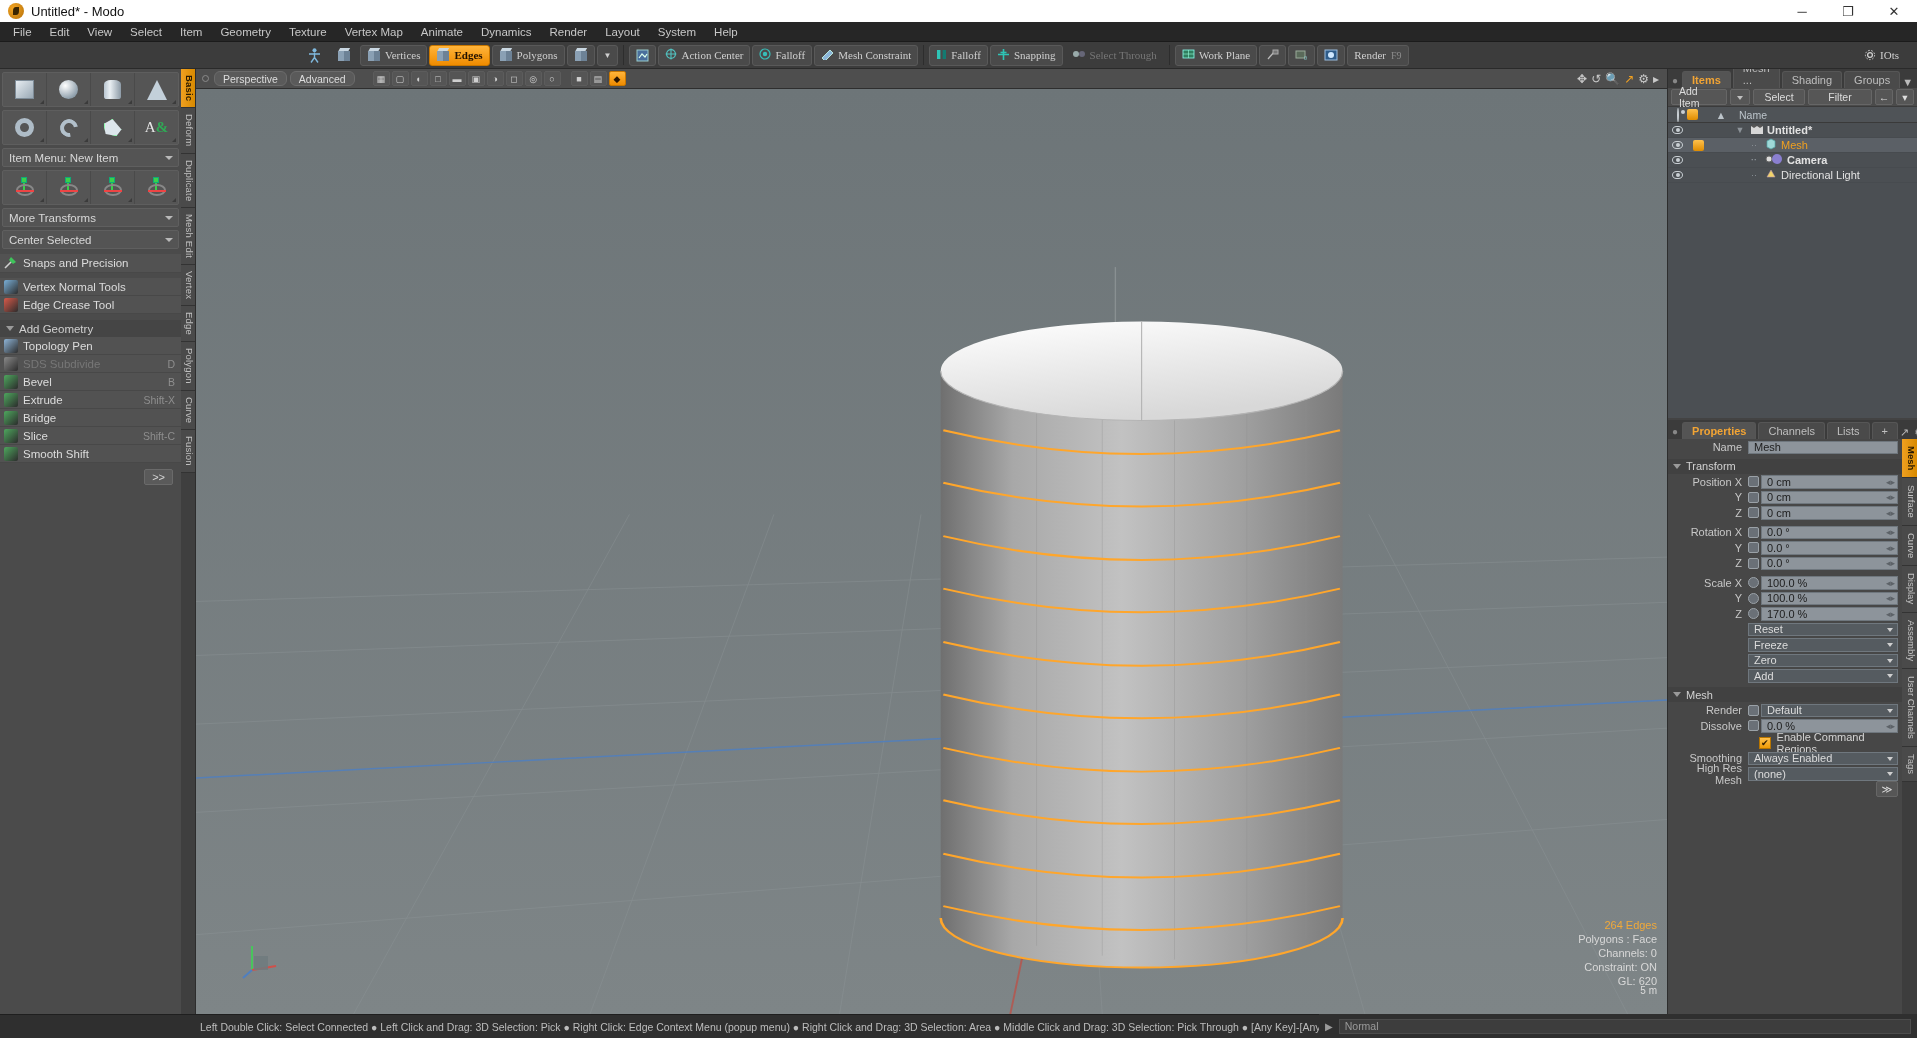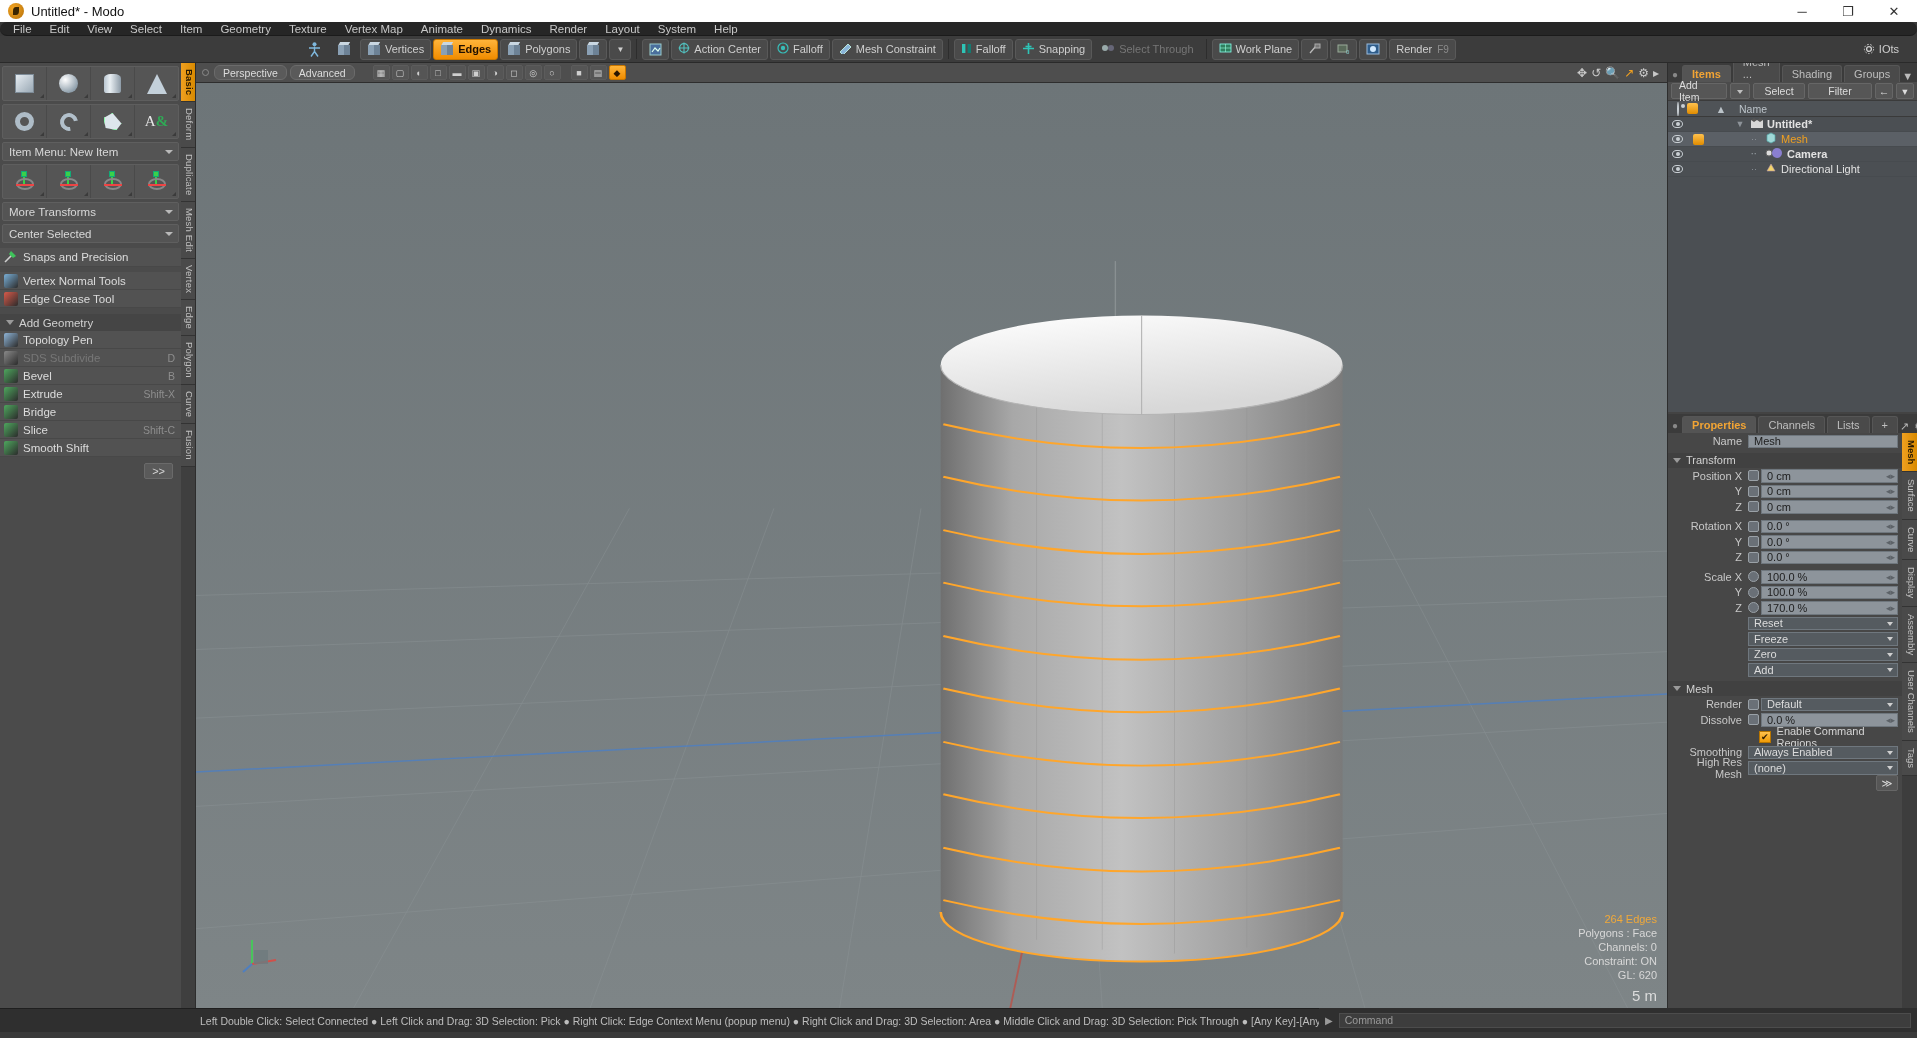--- a/index.html
+++ b/index.html
@@ -13,30 +13,30 @@
   .tb-logo { width:16px; height:16px; margin:0 7px 0 8px; border-radius:50%;
       background:radial-gradient(circle at 35% 35%,#f5a623,#b4700a); position:relative;}
   .tb-logo::after{content:"";position:absolute;left:5px;top:4px;width:6px;height:8px;
       background:#3a2500;border-radius:50% 0 50% 0;}
   .tb-title { font-size:13px; }
   .tb-btns { position:absolute; right:0; top:0; height:22px; display:flex; }
   .tb-btn { width:46px; height:22px; display:flex; align-items:center; justify-content:center;
       color:#333; font-size:13px; }
 
   
-  .menubar { height:14px; background:#262626; display:flex; align-items:center;
-      padding-left:4px; border-bottom:1px solid #1b1b1b;border-radius:9px; }
+  .menubar { height:20px; background:#262626; display:flex; align-items:center;
+      padding-left:4px; border-bottom:1px solid #1b1b1b; }
   .menubar div { padding:0 9px; line-height:20px; font-size:11.5px; color:#c8c8c8; }
 
   
   .maintoolbar { height:27px; background:#3c3c3c; display:flex; align-items:center;
       border-bottom:1px solid #2a2a2a; position:relative; }
   .tbi { height:21px; display:flex; align-items:center; padding:0 6px; margin:0 1px;
       border-radius:3px; font-size:11px; color:#cfcfcf; background:#4a4a4a;
-      border:1px solid #595959; white-space:nowrap; }
+      border:1px solid #595959; white-space:nowrap;font-family:Liberation Serif, serif; }
   .tbi.plain { background:transparent; border:1px solid transparent; }
   .tbi.active { background:linear-gradient(#ffb43a,#f08c00); color:#201000;
       border-color:#c97700; font-weight:bold; }
   .tbi.dim { color:#767676; }
   .tbi .gi { margin-right:4px; display:inline-block; }
   .tb-sep { width:1px; height:20px; background:#2d2d2d; margin:0 4px; }
   .tb-spacer { flex:1; }
 
   
   .cube { width:14px;height:14px;position:relative;display:inline-block;}
@@ -123,21 +123,21 @@
       font-size:9px;color:#cfcfcf;}
   .vph-ico.on { background:linear-gradient(#ffb43a,#ef8c00); color:#2a1500; border-color:#c87600;}
   .vph-right{margin-left:auto;display:flex;align-items:center;gap:4px;padding-right:4px;}
   .vph-right span{font-size:12px;color:#c9c9c9;}
 
   .viewport { flex:1; position:relative; overflow:hidden;
       background:linear-gradient(#6e7678 0%,#767d7f 45%,#7c8385 100%); }
   .vp-stats { position:absolute; right:10px; bottom:26px; text-align:right;
       font-size:11px; color:#d8d8d8; line-height:14px; }
   .vp-stats .edges { color:#f0a93a; }
-  .vp-scale { position:absolute; right:10px; bottom:4px; font-size:15px; color:#dcdcdc; }
+  .vp-scale { position:absolute; right:10px; bottom:18px; font-size:10px; color:#dcdcdc; }
   .axisgizmo { position:absolute; left:42px; bottom:32px; width:46px; height:46px; }
 
   
   .rightpanel { width:250px; background:#434343; display:flex; flex-direction:column;
       border-left:1px solid #2d2d2d; }
   .ptabs { height:19px; background:#3b3b3b; display:flex; align-items:flex-end; padding-left:4px;}
   .ptab { font-size:11px; padding:2px 9px 2px 9px; color:#bfbfbf; background:#4a4a4a;
       border:1px solid #565656; border-bottom:none; border-radius:3px 3px 0 0; margin-right:2px;}
   .ptab.on { background:#545454; color:#f2a434; font-weight:bold; }
   .ptabs .right { margin-left:auto; display:flex; gap:5px; padding-right:5px; font-size:11px;
@@ -945,15 +945,15 @@
   </div>
 </div>
 
 <div class="bottomwrap">
   <div class="statusbar">
     <div class="sb-left"></div>
     <div class="sb-text">Left Double Click: Select Connected ● Left Click and Drag: 3D Selection: Pick ● Right Click: Edge Context Menu (popup menu) ● Right Click and Drag: 3D Selection: Area ● Middle Click and Drag: 3D Selection: Pick Through ● [Any Key]-[Any Button] Click and Drag: dragDropBegin</div>
   </div>
   <div class="cmdbar">
     <span class="cmd-arrow">▶</span>
-    <div class="cmd-in">Command</div>
+    <div class="cmd-in">Normal</div>
   </div>
 </div>
 
 </body></html>

